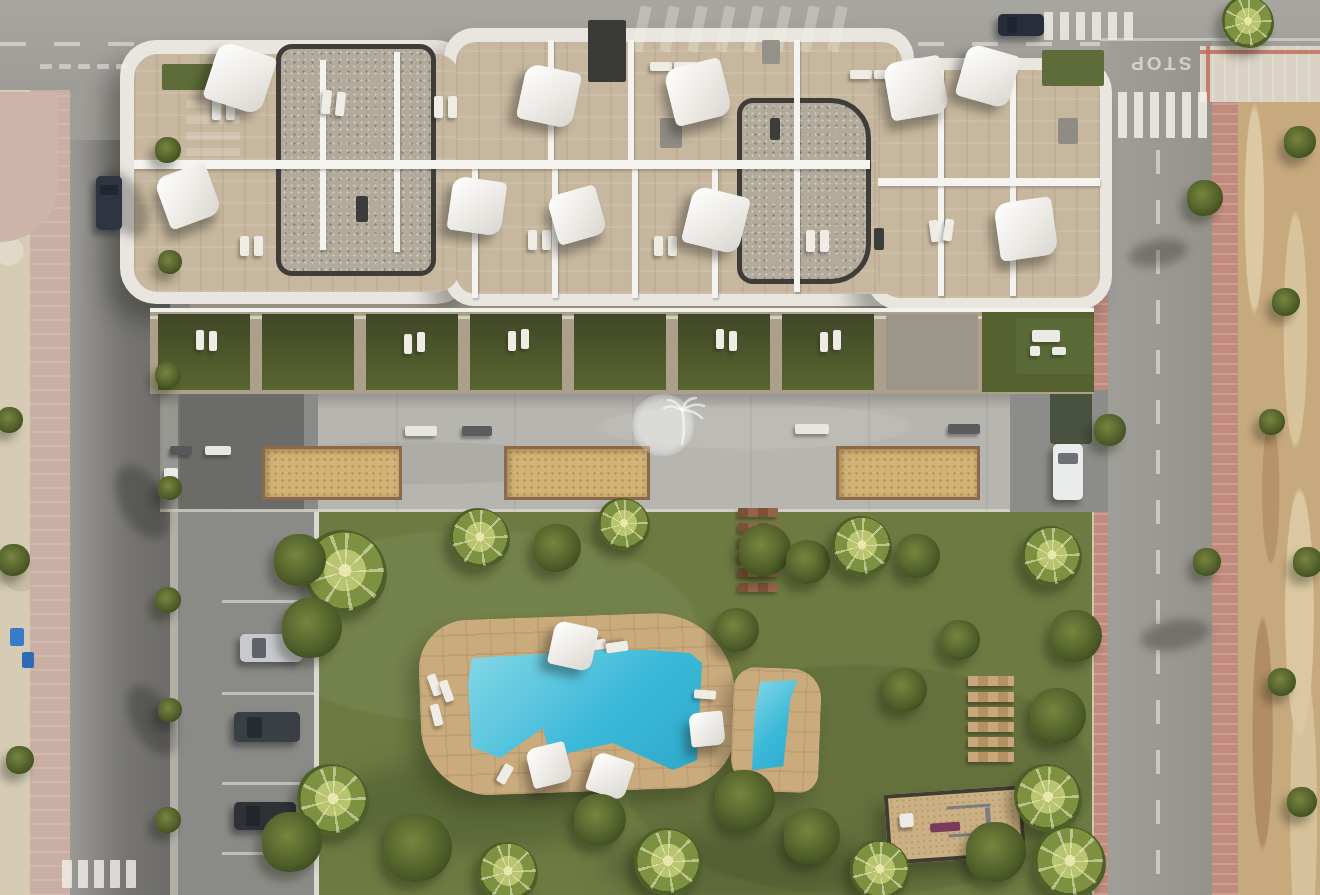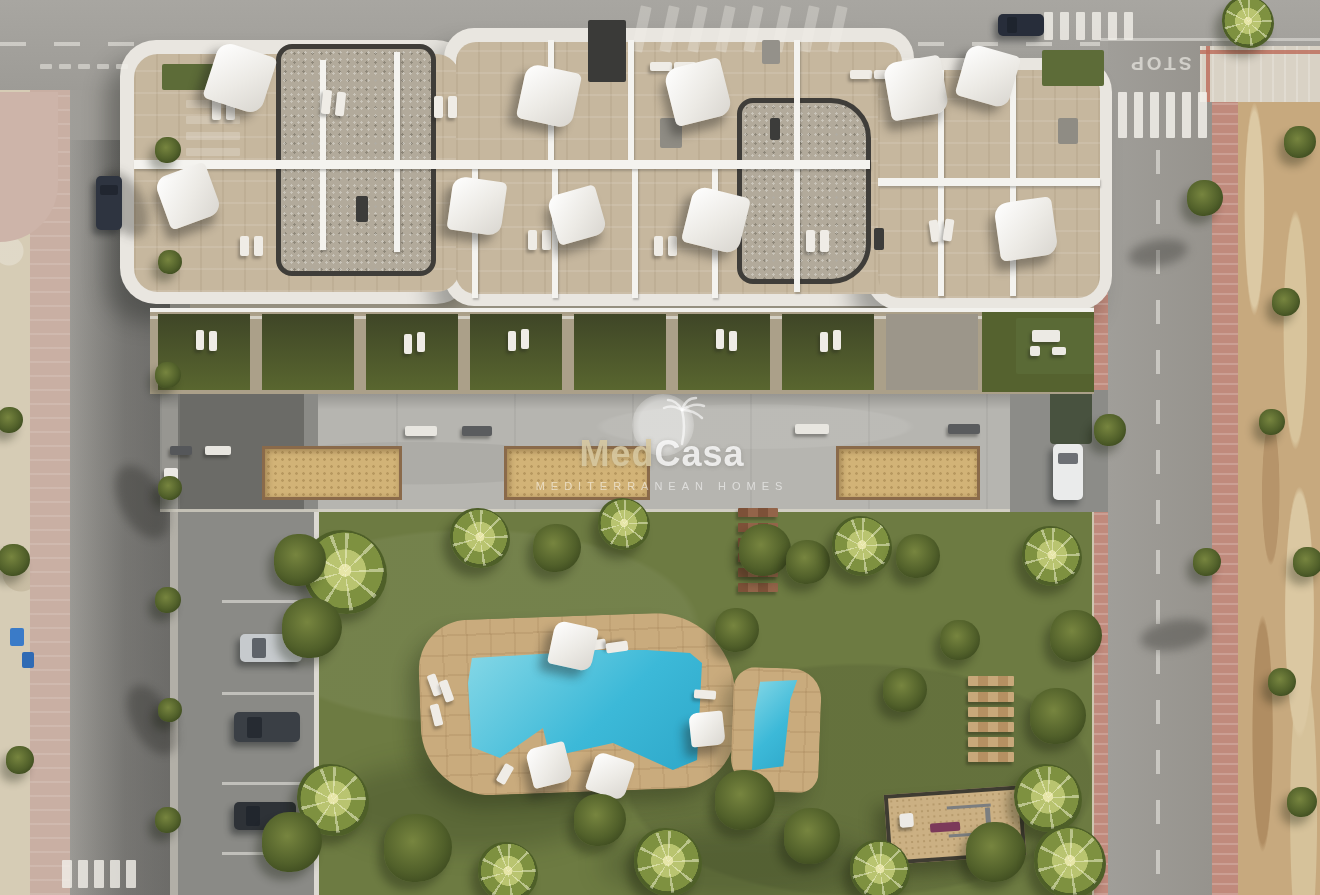--- a/index.html
+++ b/index.html
@@ -412,18 +412,14 @@
     <svg style="position:absolute;left:662px;top:396px" width="48" height="50" viewBox="0 0 48 50">
       <g stroke="rgba(255,255,255,0.6)" stroke-width="2.5" fill="none" stroke-linecap="round">
         <path d="M20 48 Q24 30 20 14"></path>
         <path d="M20 14 Q10 8 2 12"></path>
         <path d="M20 14 Q14 4 6 4"></path>
         <path d="M20 14 Q24 2 34 2"></path>
         <path d="M20 14 Q32 6 42 10"></path>
         <path d="M20 14 Q32 14 40 22"></path>
       </g>
     </svg>
-    <div class="wm-text" style="left:512px;top:436px;width:300px">
-      <div class="wm-brand"><span class="gold">Med</span><span>Casa</span></div>
-      <div class="wm-tag">MEDITERRANEAN HOMES</div>
-    </div>
   </div>
 </div>
 
 </body></html>

